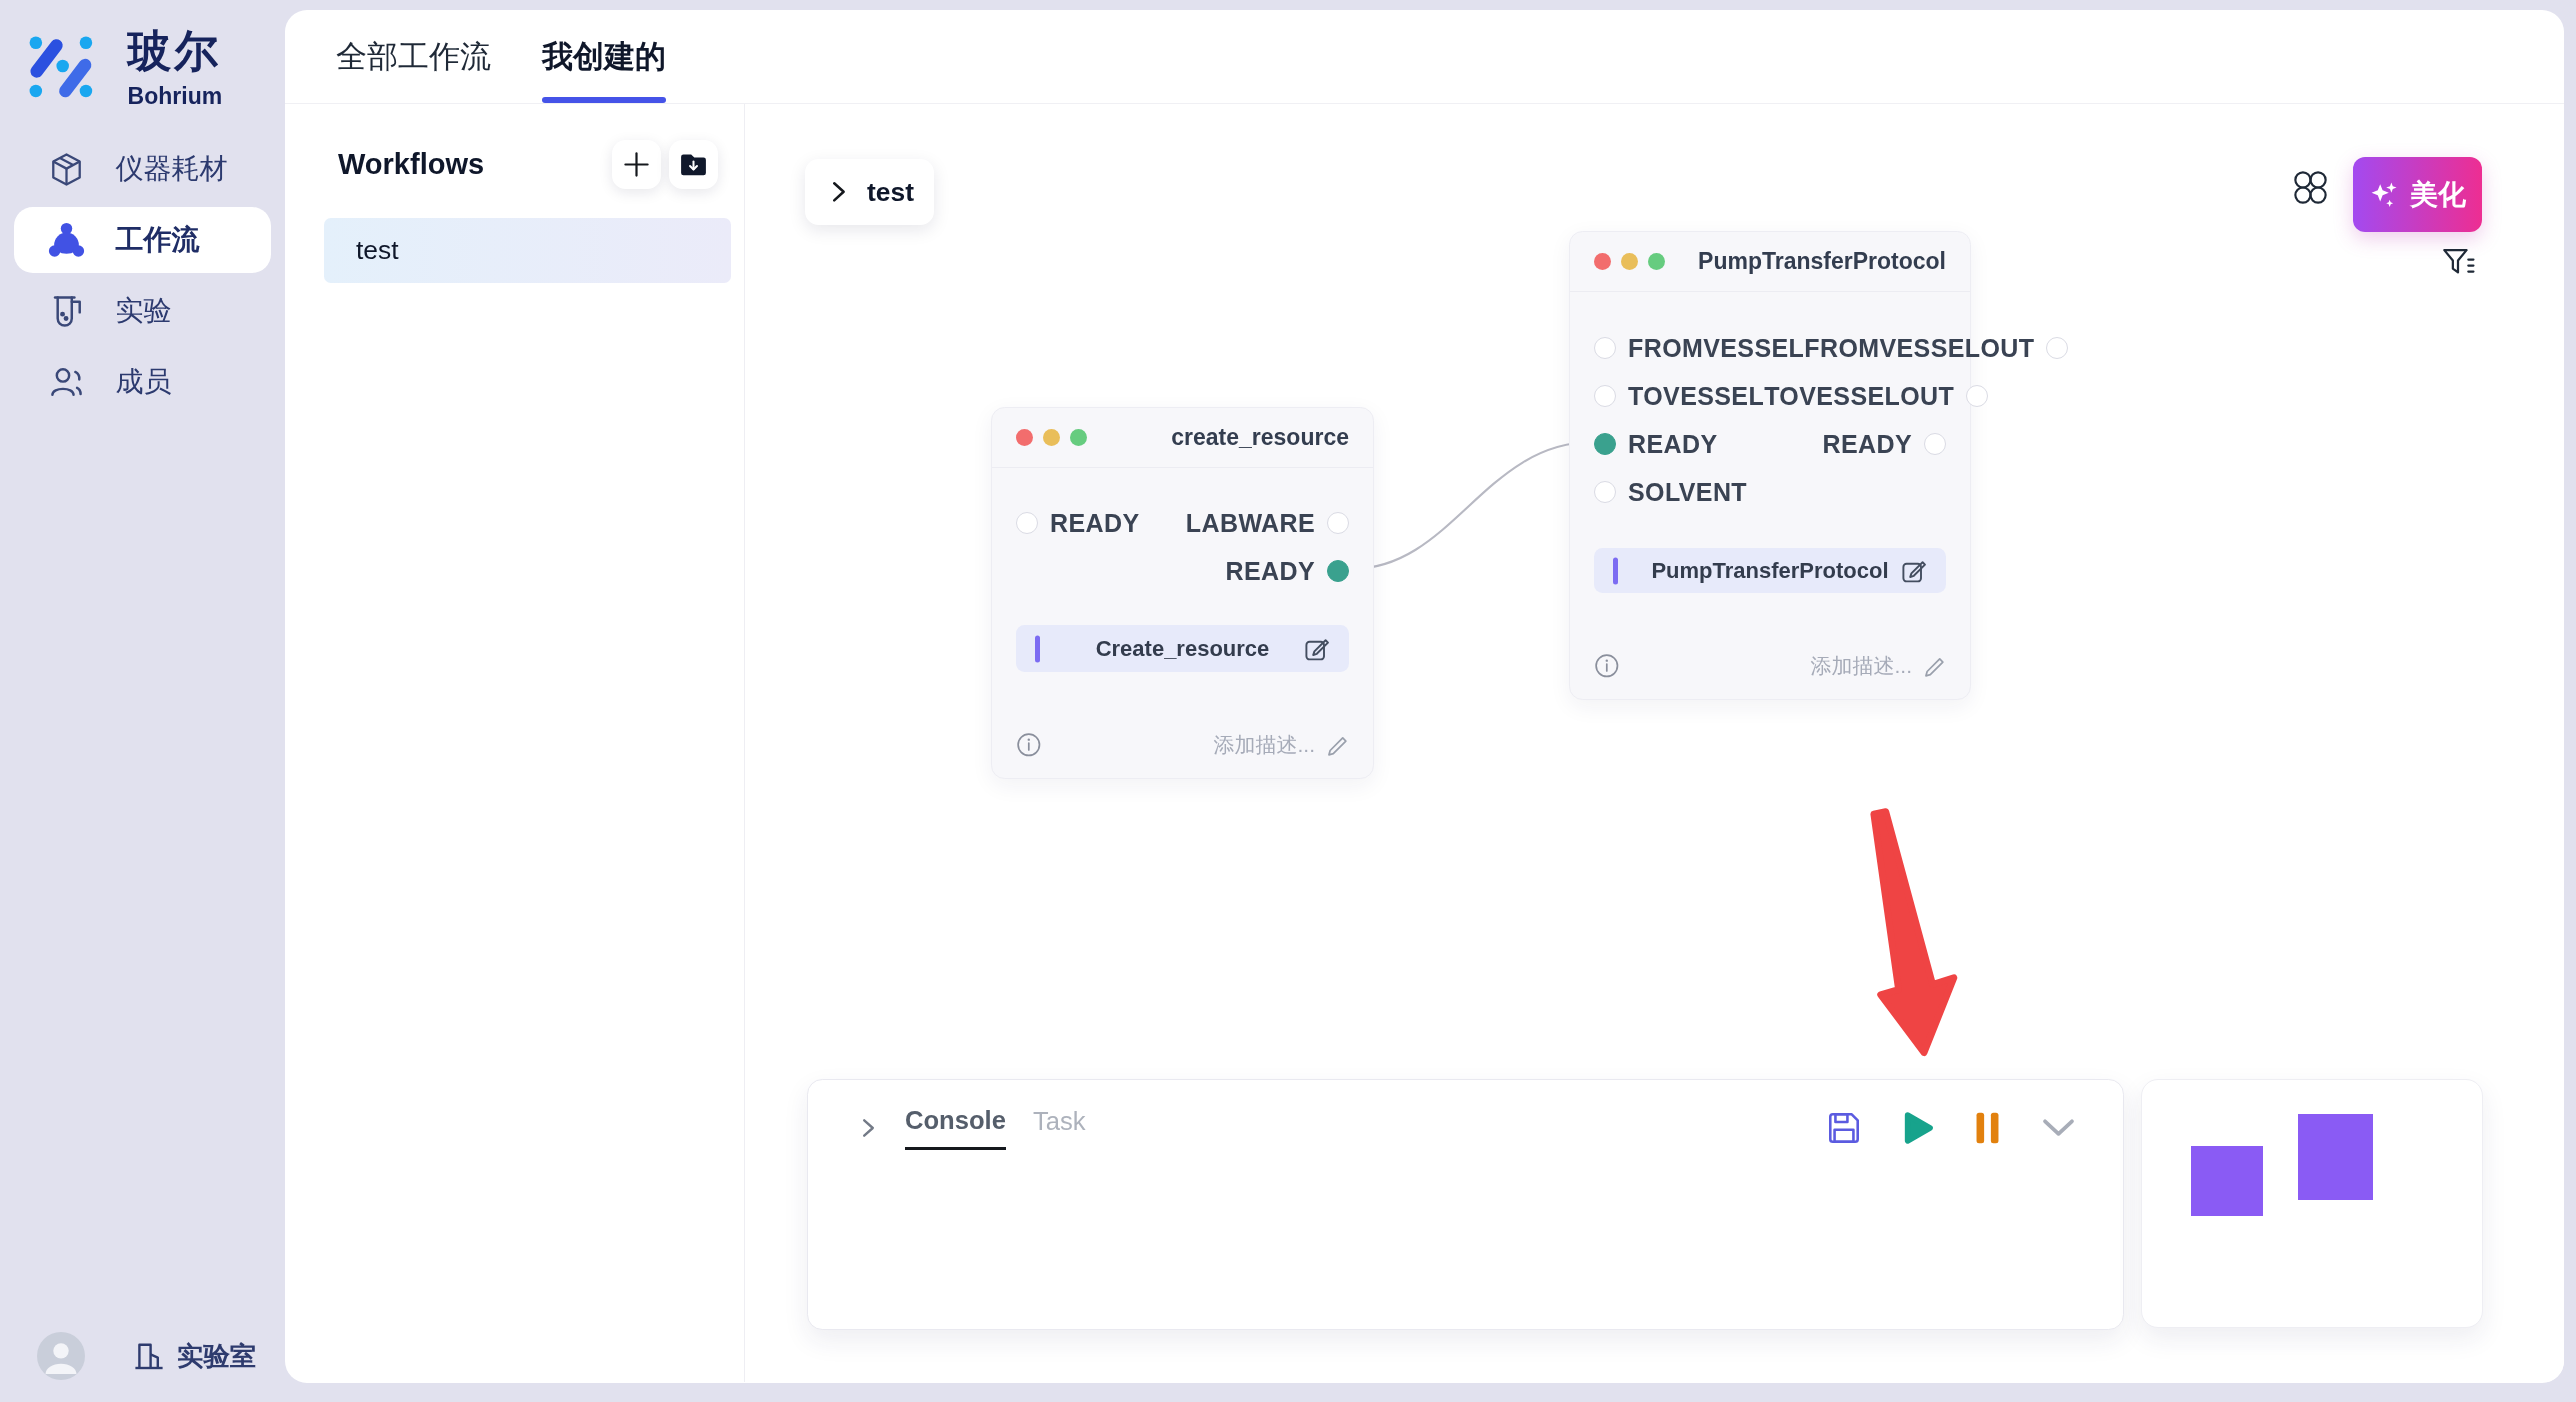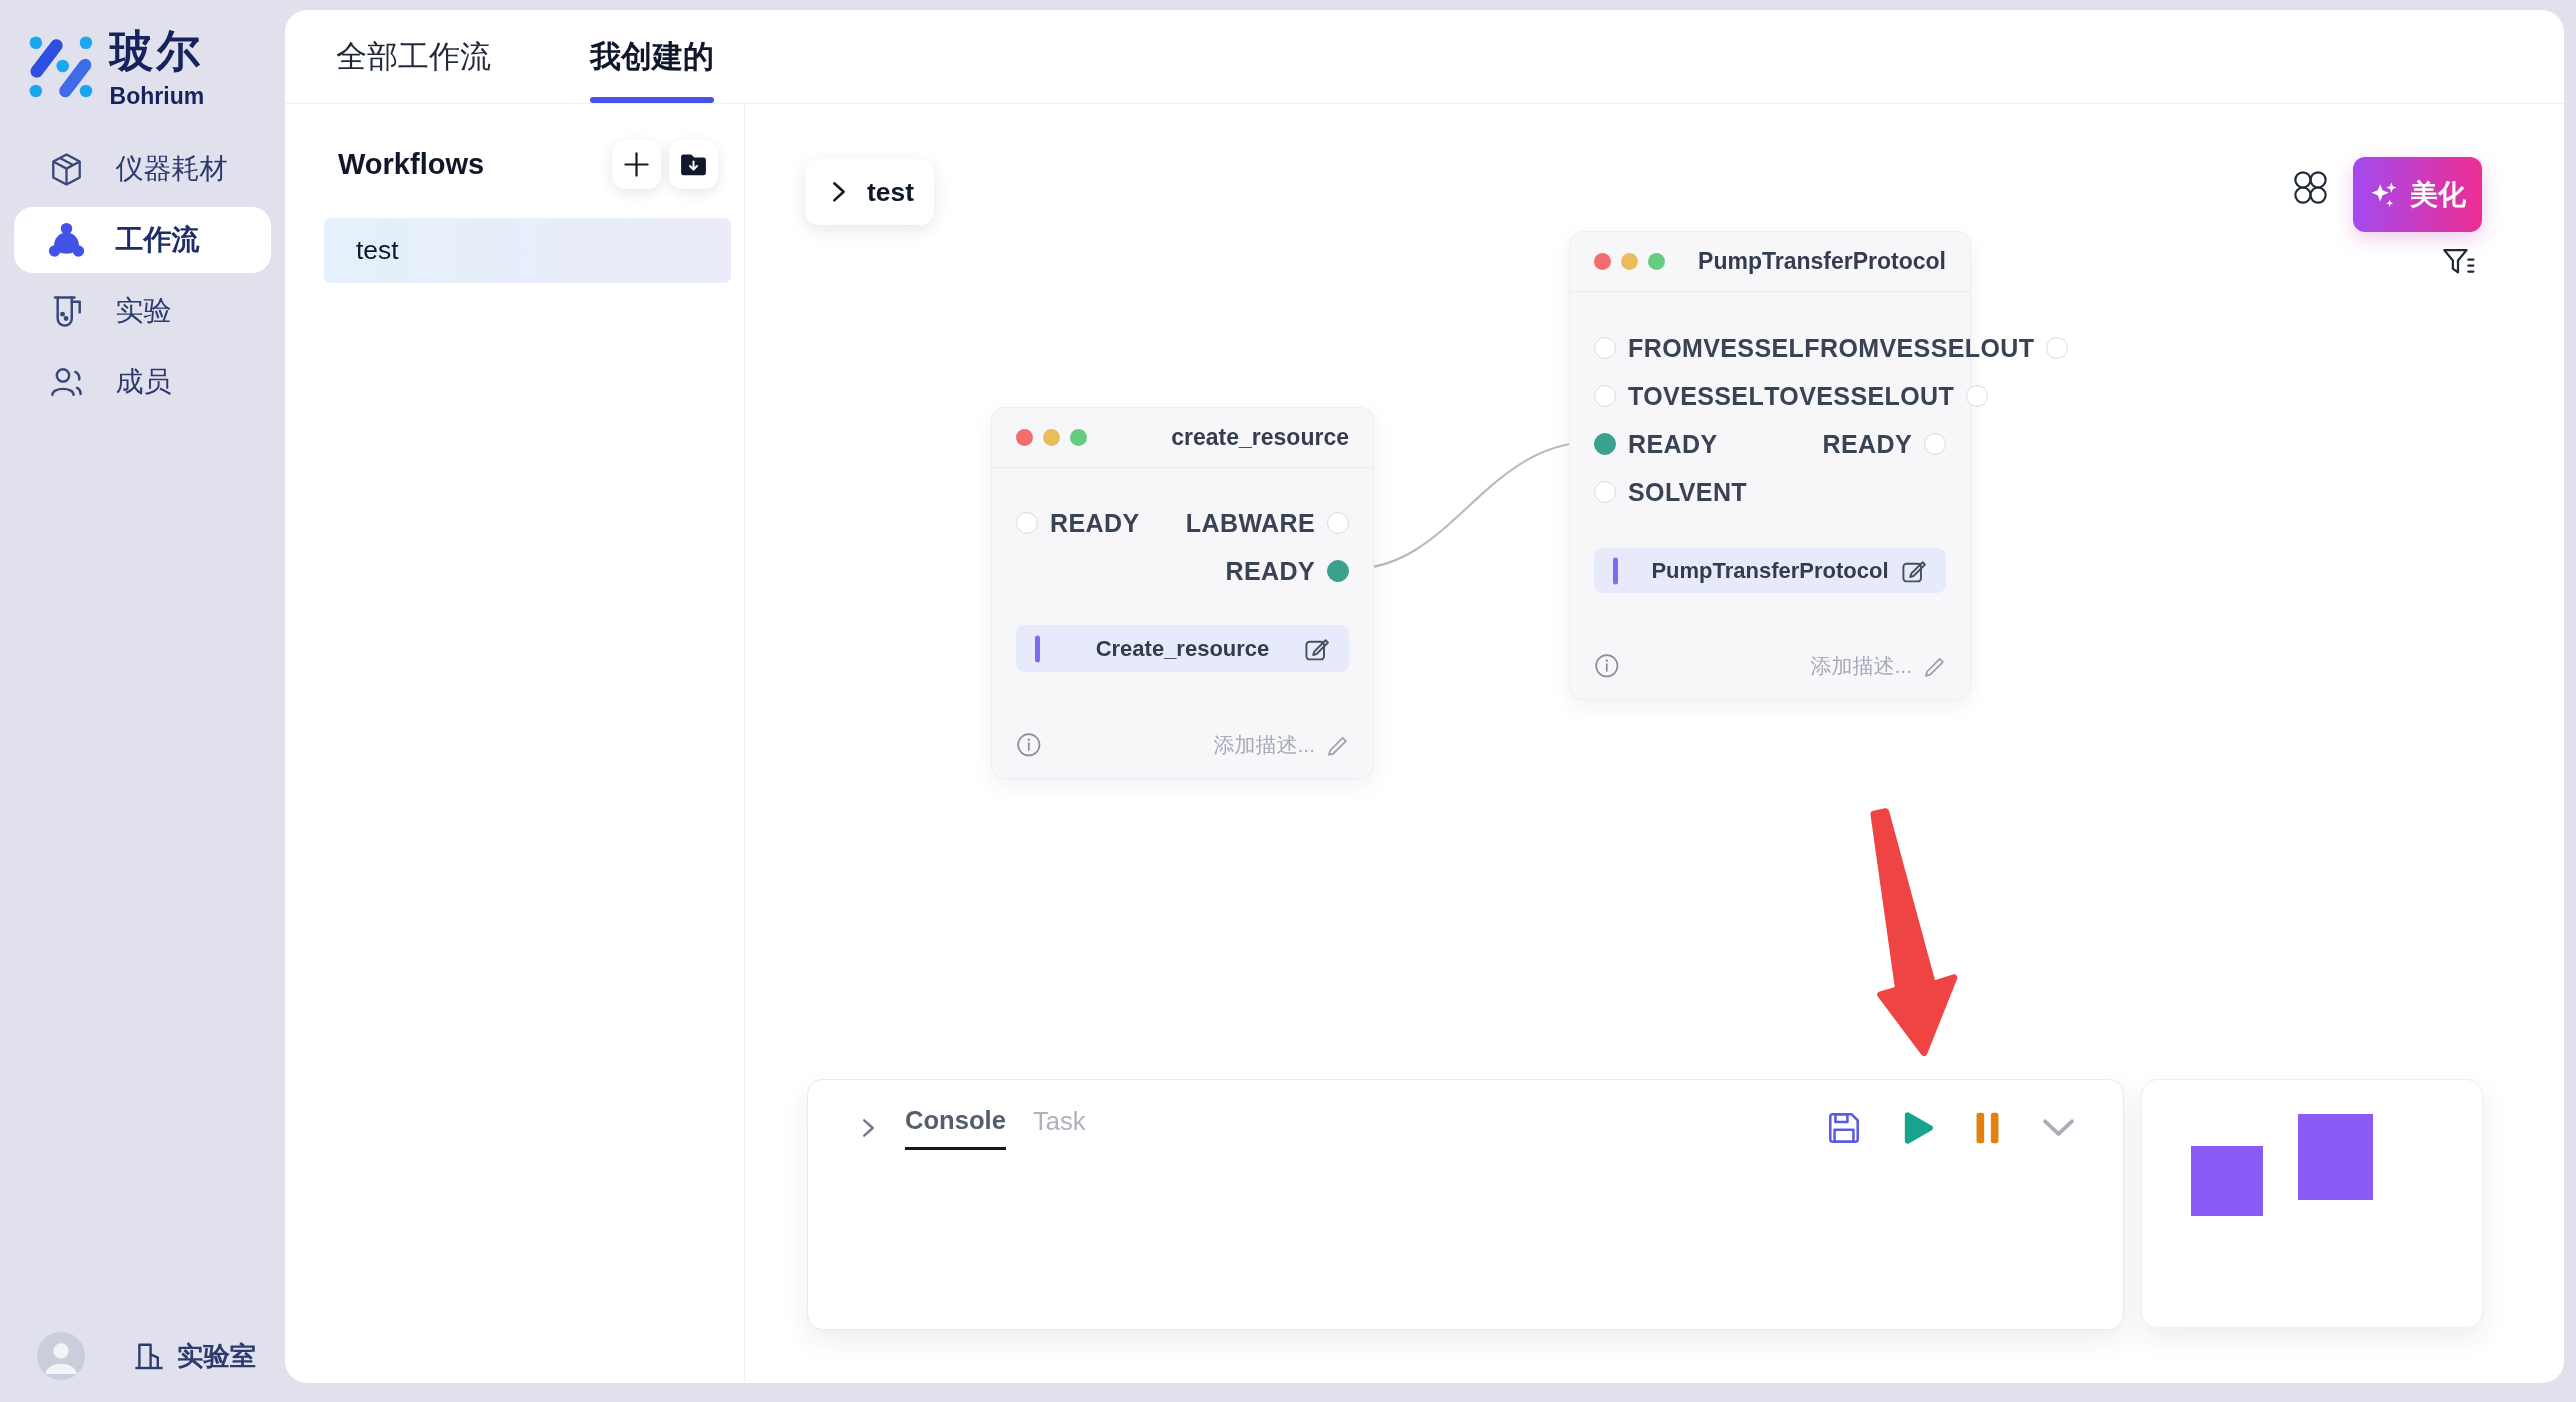--- a/index.html
+++ b/index.html
@@ -8,38 +8,38 @@
     background:#E1E1EE;
     font-family:"Liberation Sans", sans-serif;
     color:#1F2937;
     overflow:hidden;
     position:relative;
   }
   svg { display:block; }
 
   
   .sidebar { position:absolute; left:0; top:0; bottom:0; width:285px; }
-  .logo-row { position:absolute; left:25.6px; top:22px; display:flex; align-items:center; gap:16px;justify-content:space-between; }
+  .logo-row { position:absolute; left:25.6px; top:22px; display:flex; align-items:center; gap:34px;justify-content:space-between; }
   .logo-text .zh { font-size:44px; font-weight:700; color:#16235C; letter-spacing:2.6px; }
   .logo-text .en { font-size:23px; font-weight:700; color:#16235C; margin-top:1.7px; }
   .nav { position:absolute; top:136px; left:0; right:0; display:flex; flex-direction:column; gap:5.1px; padding:0 13.6px; }
   .nav-item { height:66px; border-radius:19px; display:flex; align-items:center; padding-left:34px; gap:31px;
               font-size:28px; font-weight:500; color:#2C3A6F; cursor:pointer; }
   .nav-item.active { background:#FFFFFF; font-weight:700; color:#1F2D66; }
   .nav-icon { width:37px; height:37px; flex:0 0 37px; }
   .sidebar-footer { position:absolute; left:37px; bottom:22px; display:flex; align-items:center; }
   .lab-group { display:flex; align-items:center; gap:12px; margin-left:48px; }
   .lab-label { font-size:26.4px; font-weight:600; color:#2E3B6E; }
 
   
   .main { position:absolute; left:285px; top:10.2px; right:12px; bottom:19px;
           background:#FFFFFF; border-radius:22px; overflow:hidden; }
   .tabbar { height:94px; border-bottom:1.7px solid #F0F0F4; display:flex; align-items:flex-end; padding-left:51px; gap:51px; }
   .tab { position:relative; font-size:31px; color:#1F2937; padding-bottom:25.6px; cursor:pointer; }
-  .tab.active { font-weight:700; color:#0F172A;margin-left:48px; }
+  .tab.active { font-weight:700; color:#0F172A; }
   .tab.active::after { content:""; position:absolute; left:0; right:0; bottom:0; height:6px; border-radius:3.4px; background:#4553E8; }
 
   .body-row { display:flex; height:calc(100% - 95px); }
 
   
   .wf-panel { width:460px; flex:0 0 460px; border-right:1.7px solid #EEEEF3; position:relative; }
   .wf-header { display:flex; align-items:center; padding:36px 25.6px 0 53px; }
   .wf-title { font-size:29px; font-weight:800; color:#0F172A; }
   .wf-buttons { margin-left:auto; display:flex; gap:8.5px; }
   .sq-btn { width:49px; height:49px; background:#fff; border:none; border-radius:13.6px;

